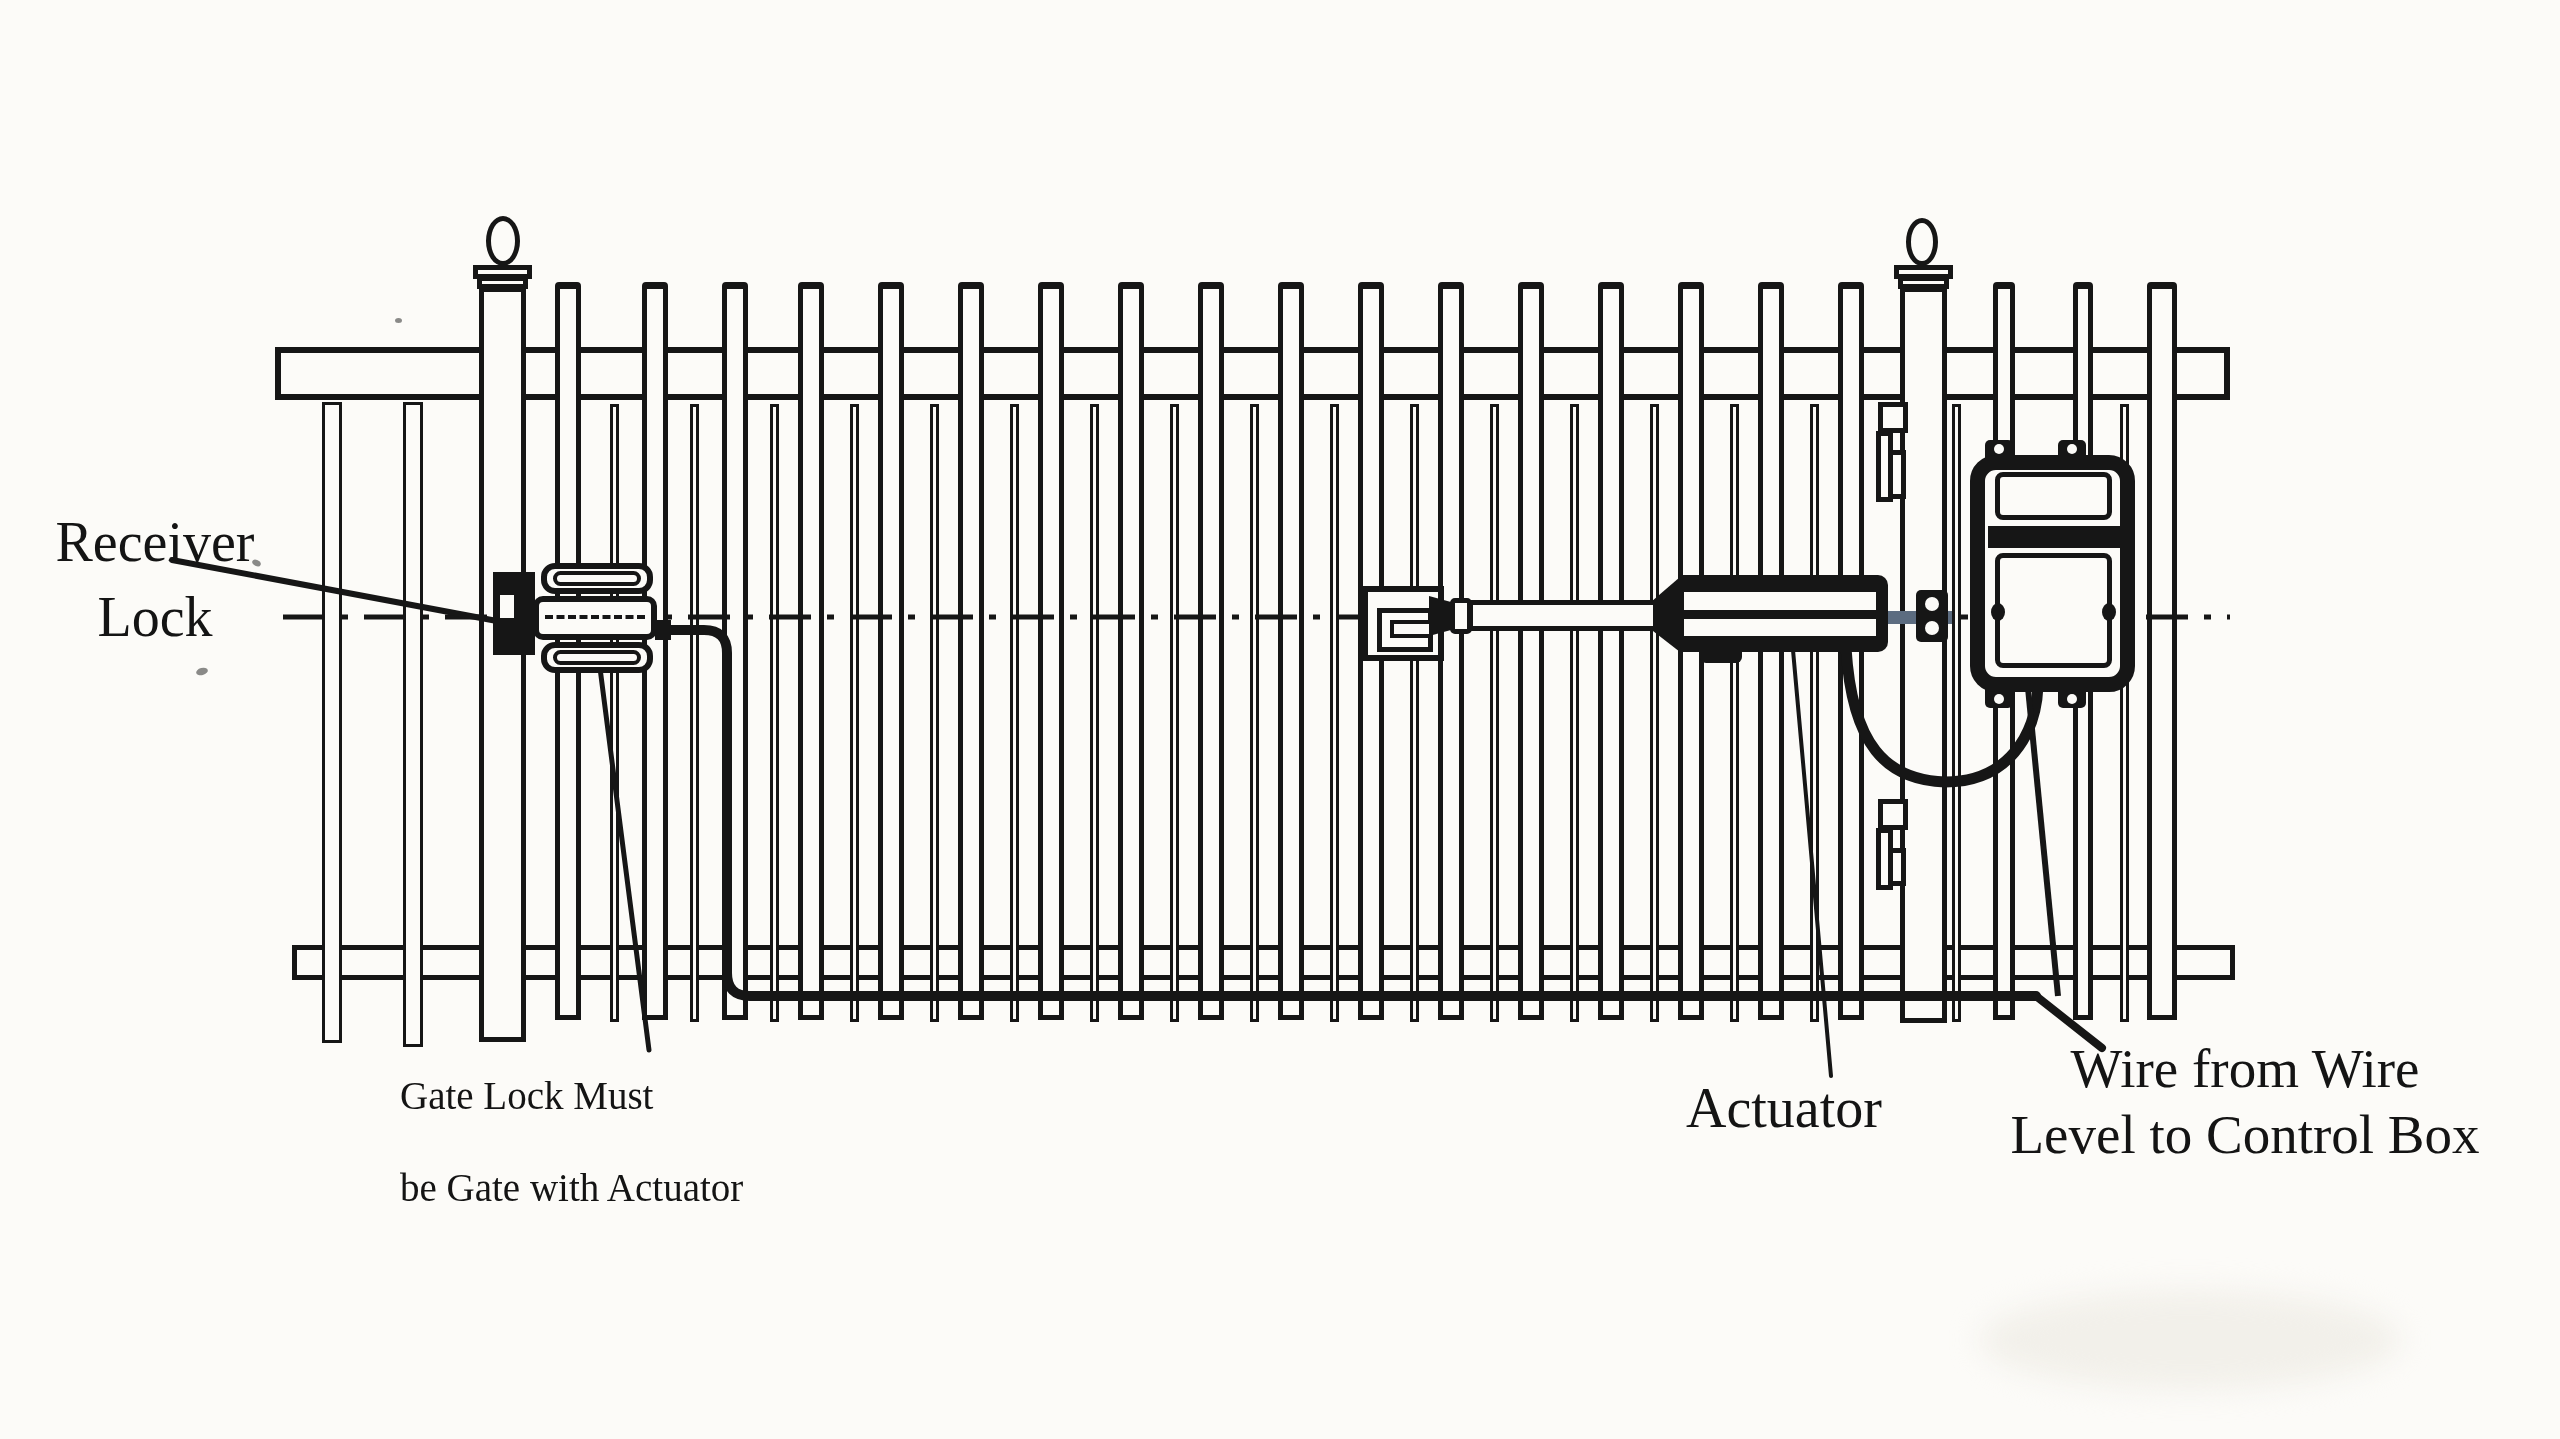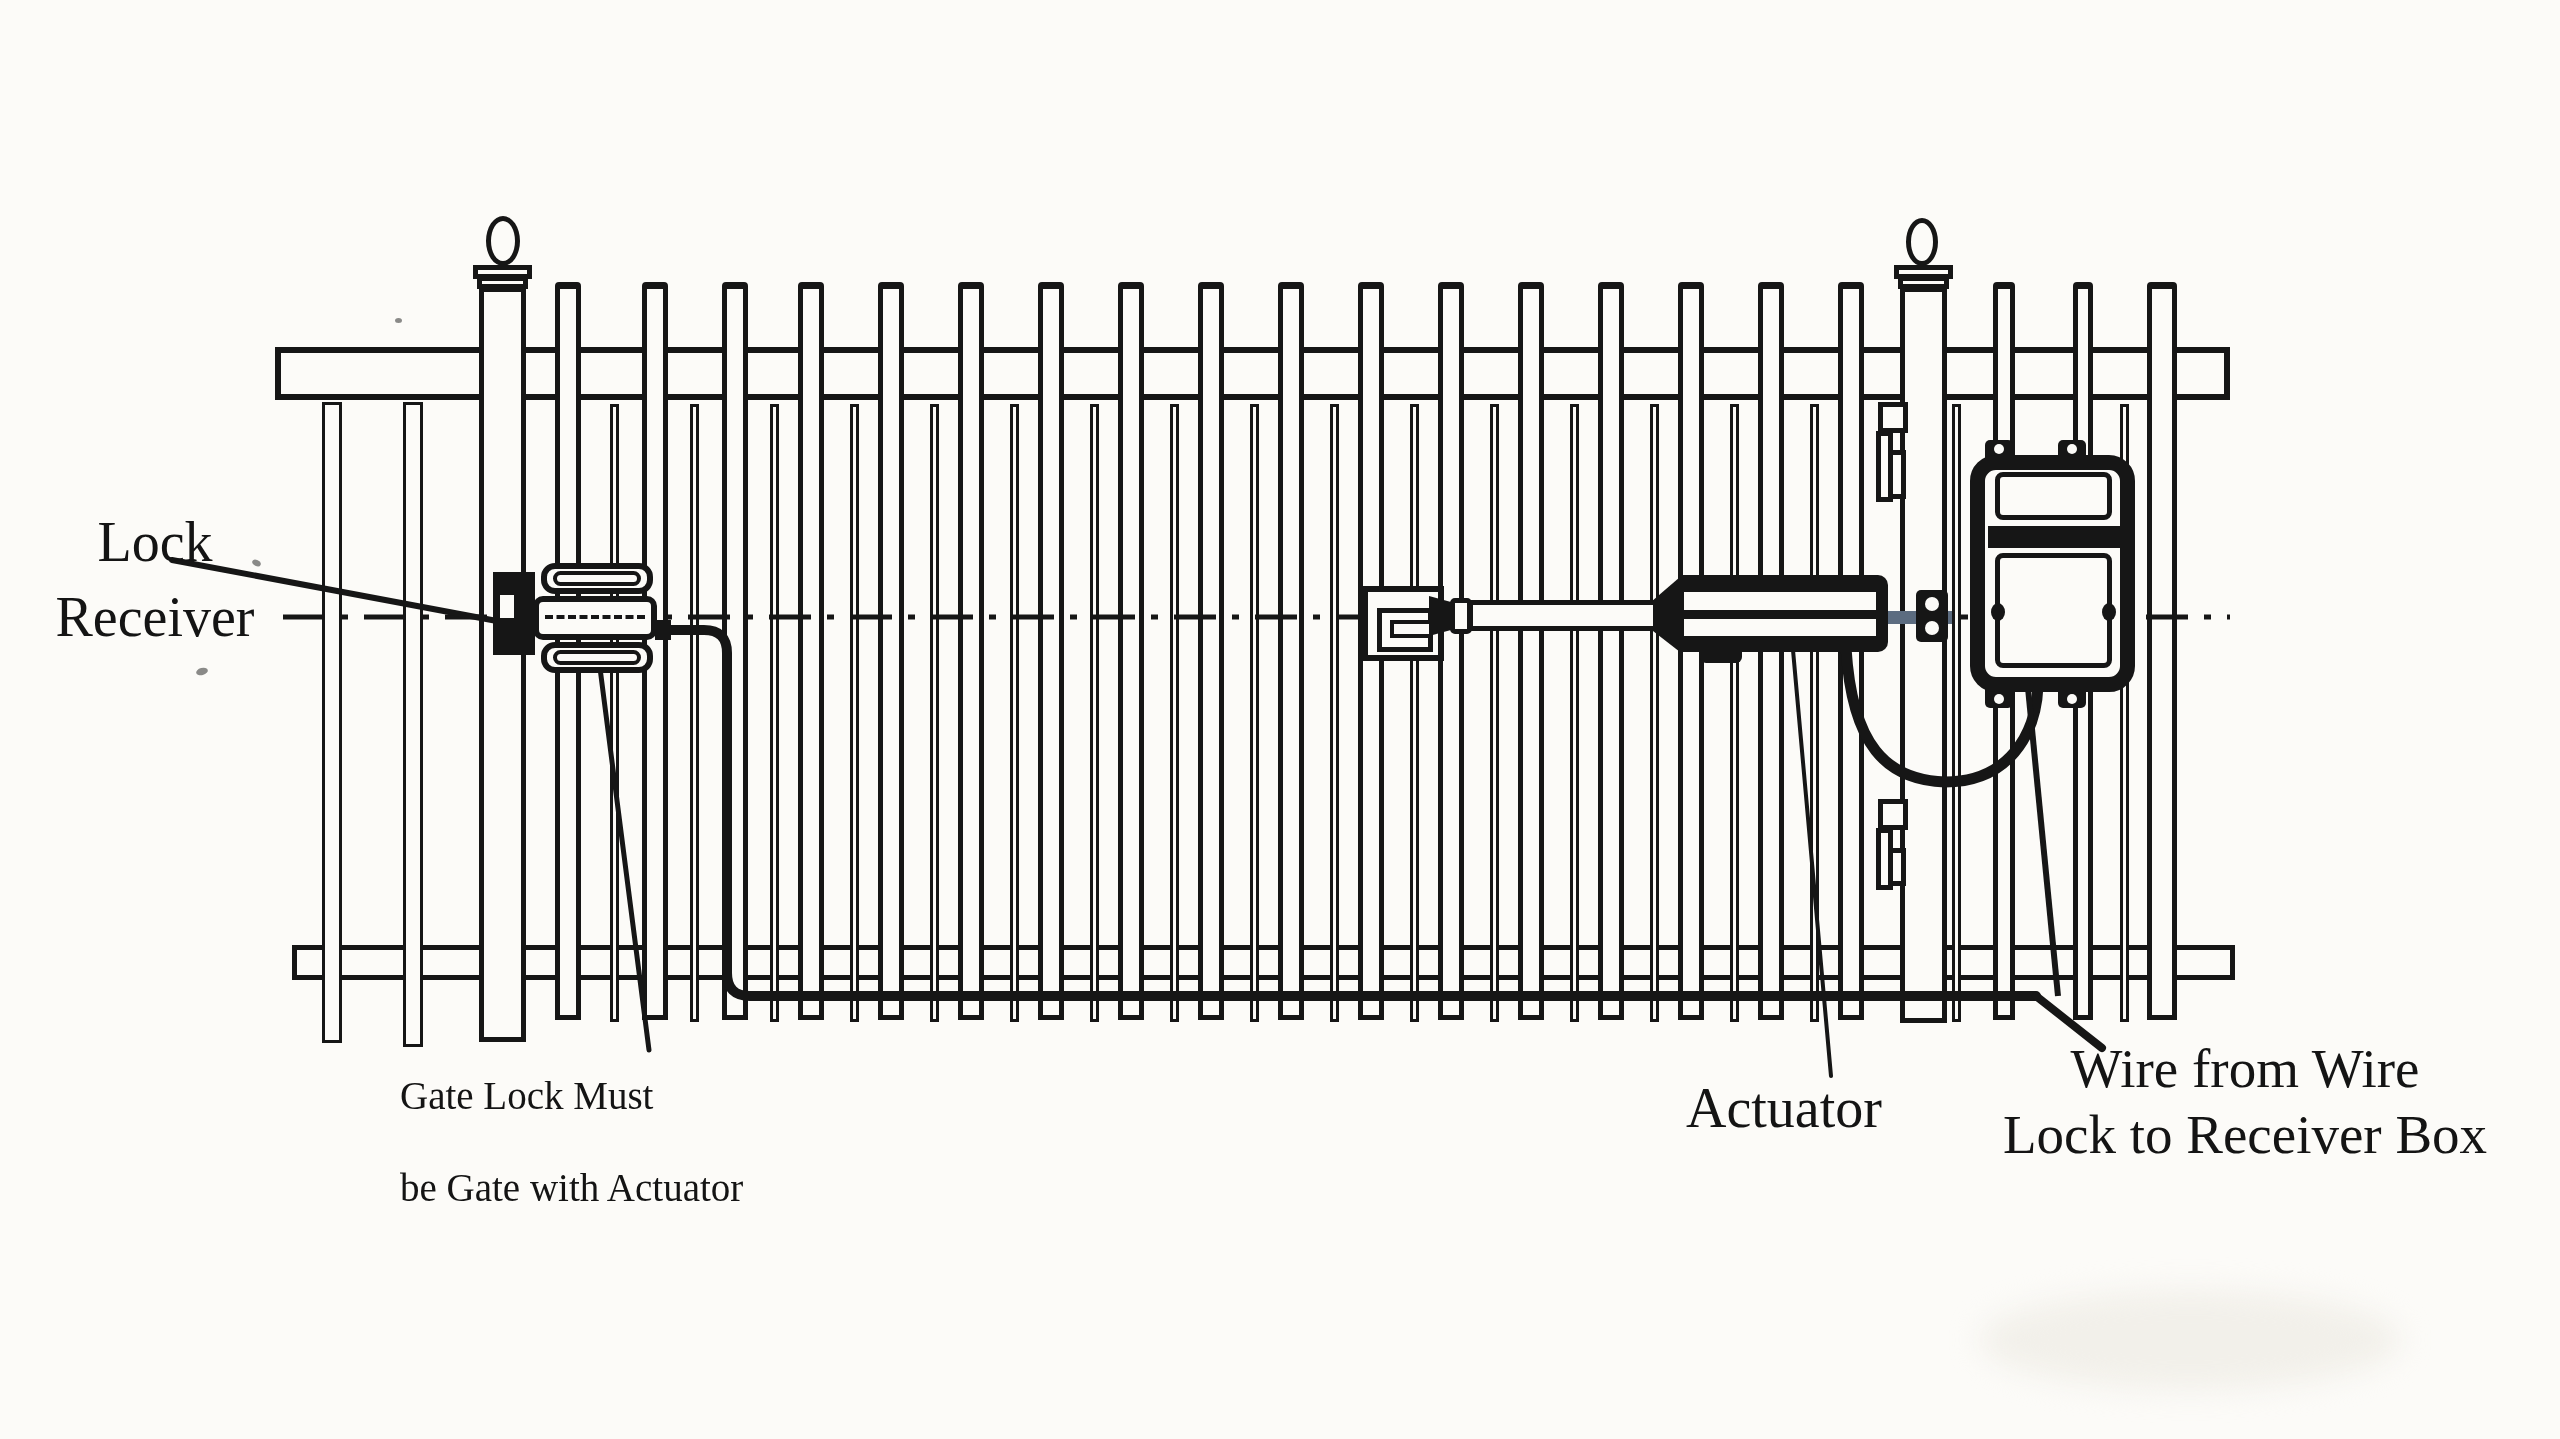--- a/index.html
+++ b/index.html
@@ -154,34 +154,34 @@
     <div class="abs wht" style="left:2067px;top:694px;width:10px;height:10px;border-radius:50%;"></div>
     <div class="abs" style="left:1970px;top:455px;width:165px;height:237px;background:#fcfbf8;border:15px solid #161616;border-radius:26px;"></div>
     <div class="abs outline5" style="left:1995px;top:472px;width:117px;height:48px;border-radius:8px;"></div>
     <div class="abs blk" style="left:1988px;top:526px;width:132px;height:22px;"></div>
     <div class="abs outline5" style="left:1995px;top:553px;width:117px;height:115px;border-radius:8px;"></div>
     <div class="abs blk" style="left:1991px;top:603px;width:14px;height:18px;border-radius:50%;"></div>
     <div class="abs blk" style="left:2102px;top:603px;width:14px;height:18px;border-radius:50%;"></div>
   </div>
 
   <div class="lbl center" style="left:30px;top:505px;width:250px;font-size:56px;line-height:75px;">
+    <div>Receiver</div>
     <div>Lock</div>
-    <div>Receiver</div>
   </div>
 
   <div class="lbl" style="left:400px;top:1050px;font-size:39px;line-height:92px;">
     <div>Gate Lock Must</div>
     <div>be Gate with Actuator</div>
   </div>
 
   <div class="lbl" style="left:1686px;top:1078px;font-size:56px;line-height:60px;">Actuator</div>
 
   <div class="lbl center" style="left:1965px;top:1036px;width:560px;font-size:55px;line-height:66px;">
     <div>Wire from Wire</div>
-    <div>Lock to Receiver Box</div>
+    <div>Level to Control Box</div>
   </div>
 
   <div class="smudge" style="left:1980px;top:1290px;width:420px;height:100px;"></div>
   <div class="speck" style="left:252px;top:560px;width:9px;height:6px;transform:rotate(25deg);"></div>
   <div class="speck" style="left:395px;top:318px;width:7px;height:5px;"></div>
   <div class="speck" style="left:196px;top:668px;width:12px;height:7px;transform:rotate(-15deg);"></div>
 
 </div>
 
 </body></html>

